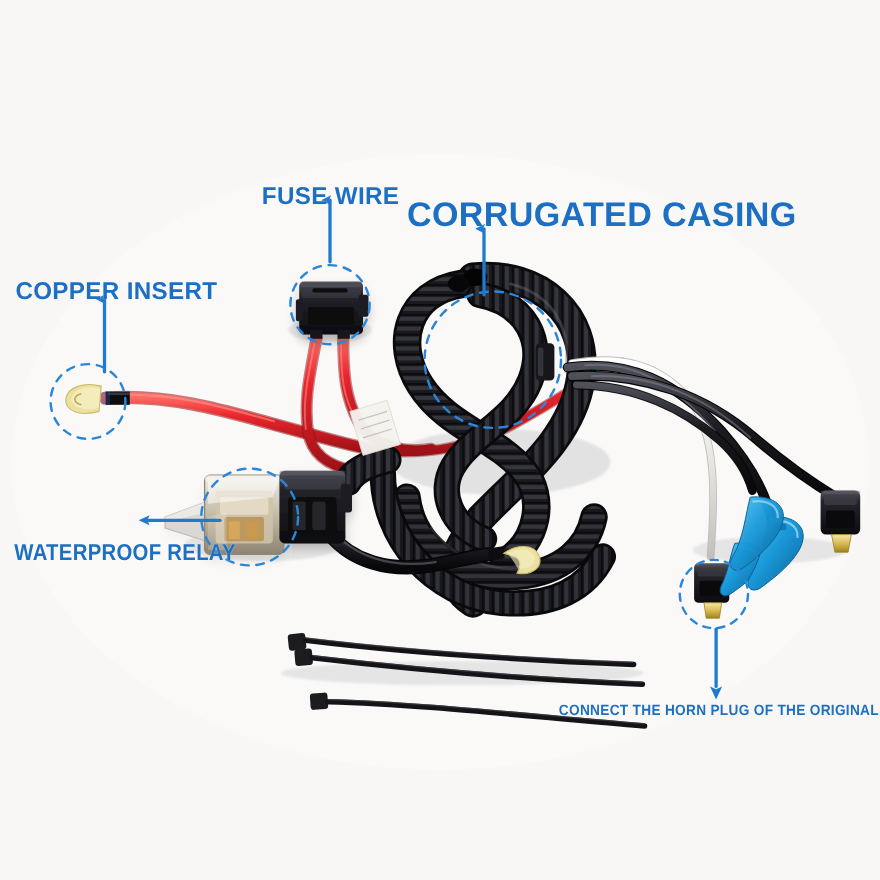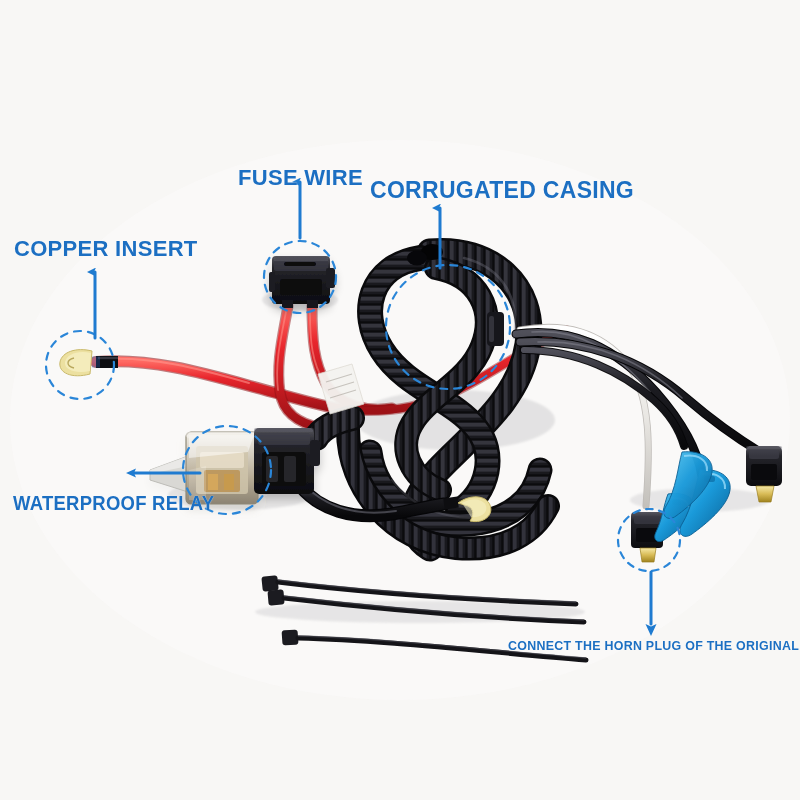--- a/index.html
+++ b/index.html
@@ -20,23 +20,23 @@
     letter-spacing:.3px;
     white-space:nowrap;
     text-shadow:0 0 1px rgba(255,255,255,.9);
     user-select:none;
   }
   .anno.wide{font-family:"Liberation Sans", sans-serif;}
   .anno.cond{
     font-family:"Liberation Sans Narrow","Liberation Sans", sans-serif;
     transform-origin:left center;
   }
-  #lbl-copper{left:14px;  top:236px; font-size:22px;}
+  #lbl-copper{left:14px;  top:252px; font-size:22px;}
   #lbl-fuse{  left:238px; top:152px; font-size:22px;margin-top:13px;}
-  #lbl-corr{  left:370px; top:177px; font-size:23px;}
+  #lbl-corr{  left:370px; top:177px; font-size:31px;}
   #lbl-relay{ left:13px;  top:491px; font-size:21px; transform:scaleX(.88);}
   #lbl-horn{  left:508px; top:638px; font-size:13.5px; transform:scaleX(.92); font-weight:700;}
 </style>
 </head>
 <body>
 
 <div id="stage">
 
 <svg viewBox="0 0 800 800" xmlns="http://www.w3.org/2000/svg">
   <defs>

